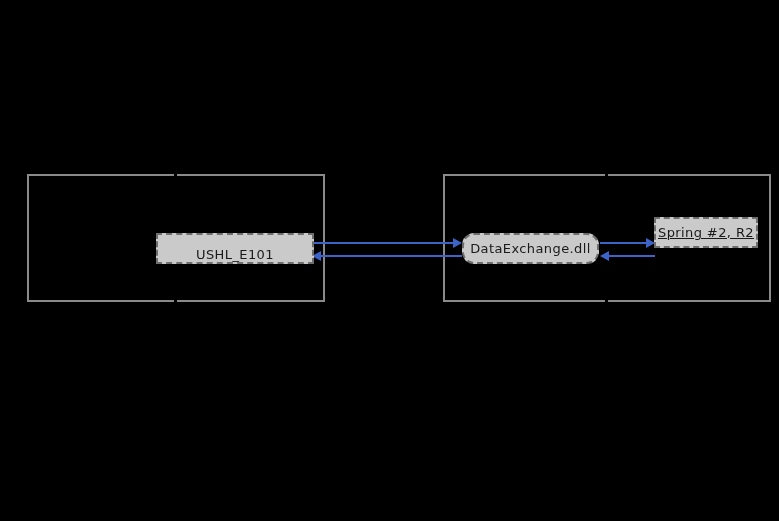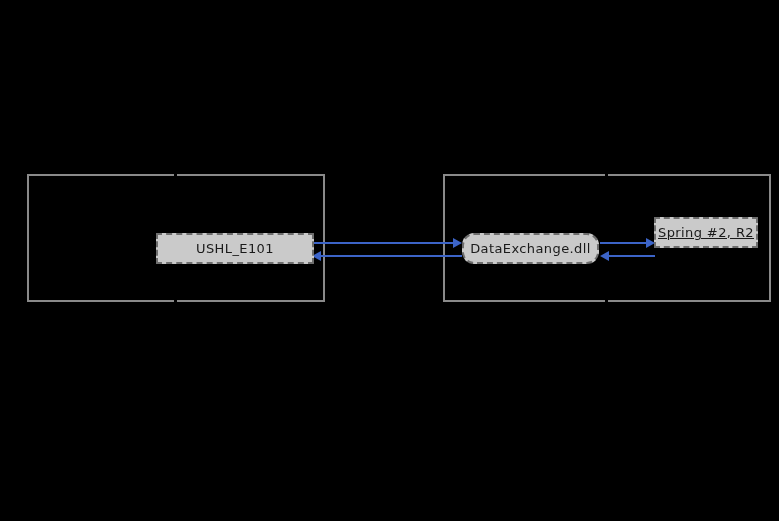--- a/index.html
+++ b/index.html
@@ -30,21 +30,21 @@
     position:absolute;
     box-sizing:border-box;
     background:var(--node-fill);
     border:2px dashed var(--node-border);
     color:var(--node-text);
     font-size:13px;
     letter-spacing:0.4px;
     display:flex;align-items:center;justify-content:center;
     white-space:nowrap;
   }
-  .node.ushl{left:156px;top:233px;width:158px;height:31px;}
+  .node.ushl{left:156px;top:233px;width:158px;height:31px;align-items:flex-end;}
   .node.dataexchange{left:462px;top:233px;width:137px;height:31px;border-radius:12px;}
   .node.spring{left:654px;top:217px;width:104px;height:31px;text-decoration:underline;}
   .conn-line{
     position:absolute;height:2px;background:var(--arrow-blue);
   }
   .line-fwd1{left:314px;top:242px;width:139px;}
   .line-ret1{left:321px;top:255px;width:141px;}
   .line-fwd2{left:600px;top:242px;width:46px;}
   .line-ret2{left:609px;top:255px;width:46px;}
   .arrowhead{

